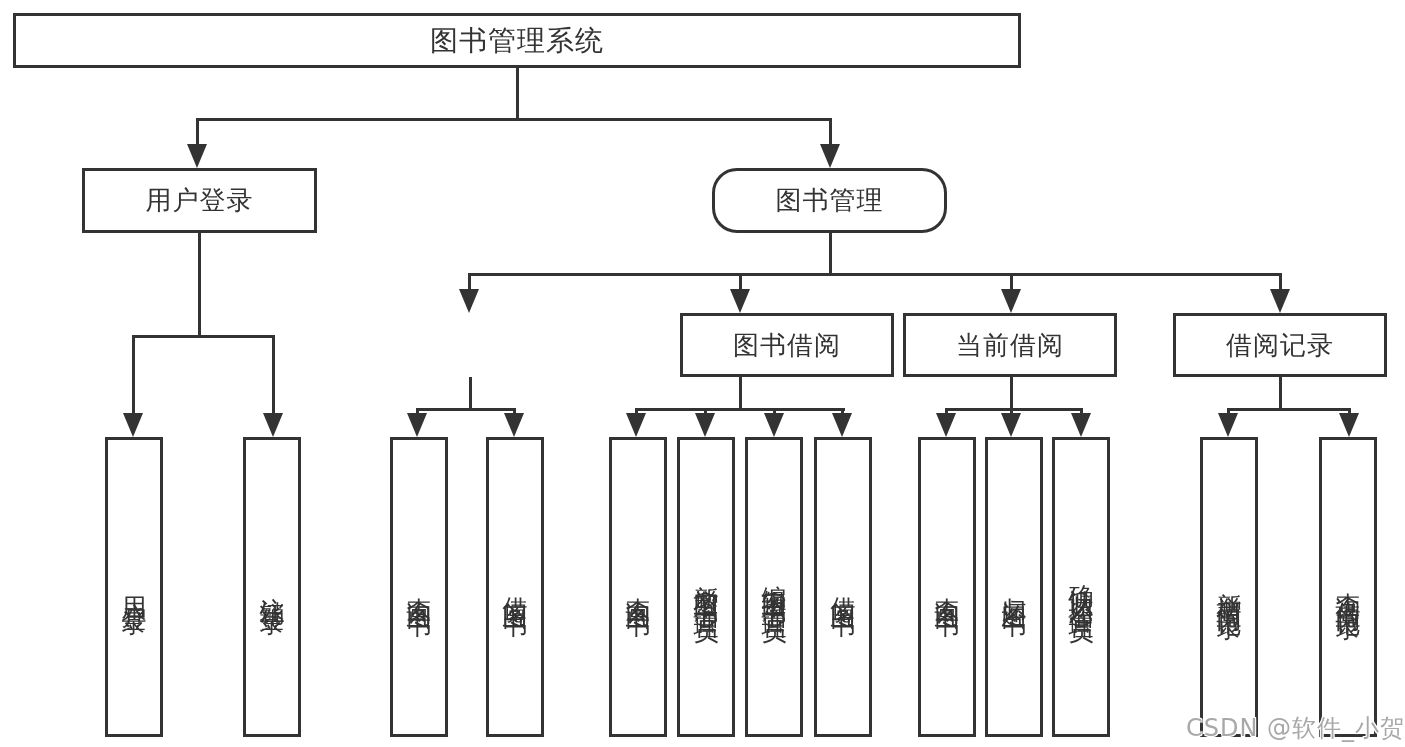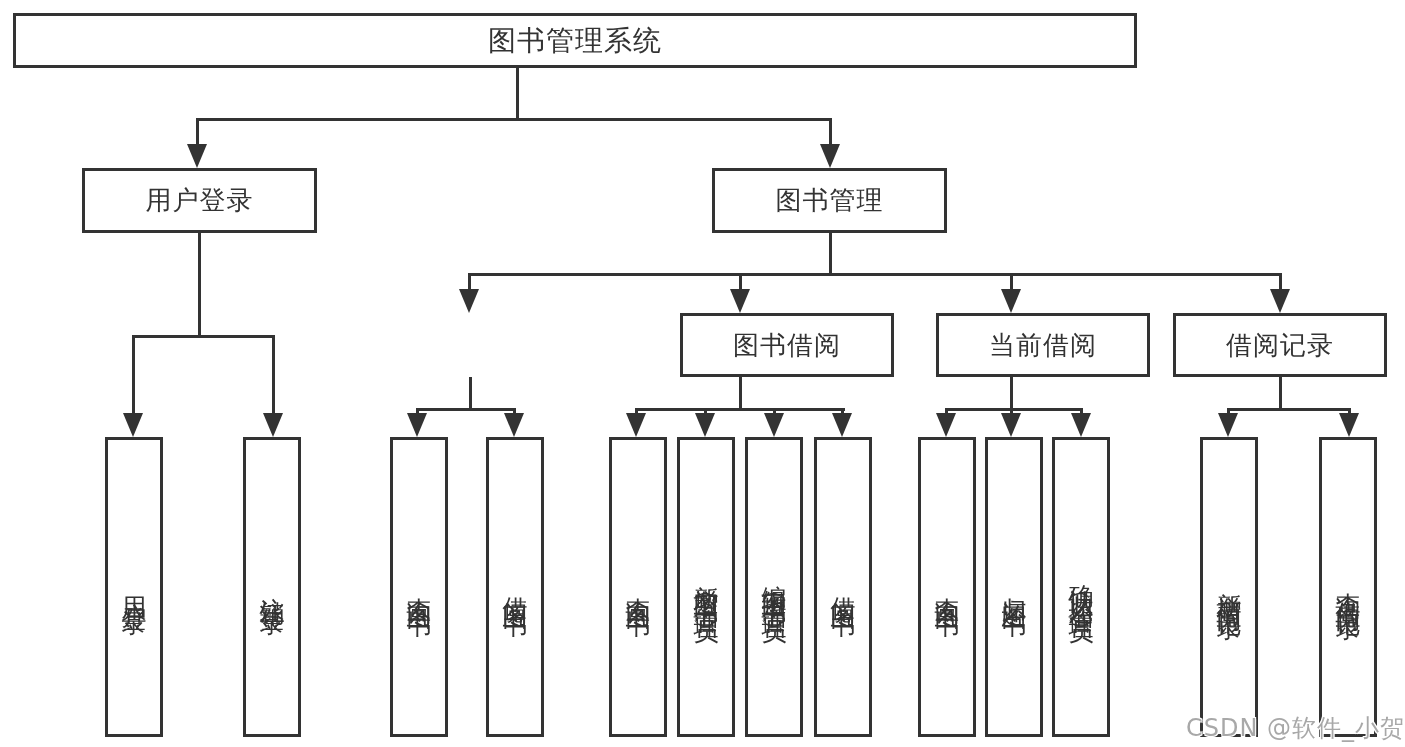--- a/index.html
+++ b/index.html
@@ -73,52 +73,52 @@
     text-shadow: -1px -1px 0 #ffffff, 1px -1px 0 #ffffff,
                  -1px  1px 0 #ffffff, 1px  1px 0 #ffffff;
     white-space: nowrap;
   }
 </style>
 </head>
 <body>
 
 <div class="canvas">
 
-  <div class="box title" style="left:13px; top:13px; width:1124px; height:55px;">图书管理系统</div>
+  <div class="box title" style="left:13px; top:13px; width:1008px; height:55px;">图书管理系统</div>
 
   <div class="vl" style="left:516px; top:68px; height:50px;"></div>
   <div class="hl" style="left:196px; top:118px; width:636px;"></div>
   <div class="vl" style="left:196px; top:118px; height:32px;"></div>
   <div class="vl" style="left:829px; top:118px; height:32px;"></div>
   <div class="arr" style="left:187px; top:144px;"></div>
   <div class="arr" style="left:820px; top:144px;"></div>
 
   <div class="box" style="left:82px; top:168px; width:235px; height:65px;">用户登录</div>
-  <div class="box" style="left:712px; top:168px; width:235px; height:65px;">图书管理</div>
+  <div class="box" style="left:712px; top:168px; width:235px; height:65px;border-radius:25px;">图书管理</div>
 
   <div class="vl" style="left:198px; top:233px; height:102px;"></div>
   <div class="hl" style="left:132px; top:335px; width:143px;"></div>
   <div class="vl" style="left:132px; top:335px; height:82px;"></div>
   <div class="vl" style="left:272px; top:335px; height:82px;"></div>
   <div class="arr" style="left:123px; top:413px;"></div>
   <div class="arr" style="left:263px; top:413px;"></div>
 
   <div class="vl" style="left:829px; top:233px; height:40px;"></div>
   <div class="hl" style="left:468px; top:273px; width:814px;"></div>
   <div class="vl" style="left:468px; top:273px; height:22px;"></div>
   <div class="vl" style="left:739px; top:273px; height:22px;"></div>
   <div class="vl" style="left:1010px; top:273px; height:22px;"></div>
   <div class="vl" style="left:1279px; top:273px; height:22px;"></div>
   <div class="arr" style="left:459px; top:289px;"></div>
   <div class="arr" style="left:730px; top:289px;"></div>
   <div class="arr" style="left:1001px; top:289px;"></div>
   <div class="arr" style="left:1270px; top:289px;"></div>
 
   <div class="box" style="left:633px; top:313px; width:214px; height:64px;margin-left:47px;">图书借阅</div>
-  <div class="box" style="left:903px; top:313px; width:214px; height:64px;margin-left:33px;">当前借阅</div>
+  <div class="box" style="left:903px; top:313px; width:214px; height:64px;">当前借阅</div>
   <div class="box" style="left:1173px; top:313px; width:214px; height:64px;">借阅记录</div>
 
   <div class="vl" style="left:469px; top:377px; height:31px;"></div>
   <div class="hl" style="left:416px; top:408px; width:100px;"></div>
   <div class="vl" style="left:416px; top:408px; height:12px;"></div>
   <div class="vl" style="left:513px; top:408px; height:12px;"></div>
   <div class="arr" style="left:407px; top:413px;"></div>
   <div class="arr" style="left:504px; top:413px;"></div>
 
   <div class="vl" style="left:739px; top:377px; height:31px;"></div>

